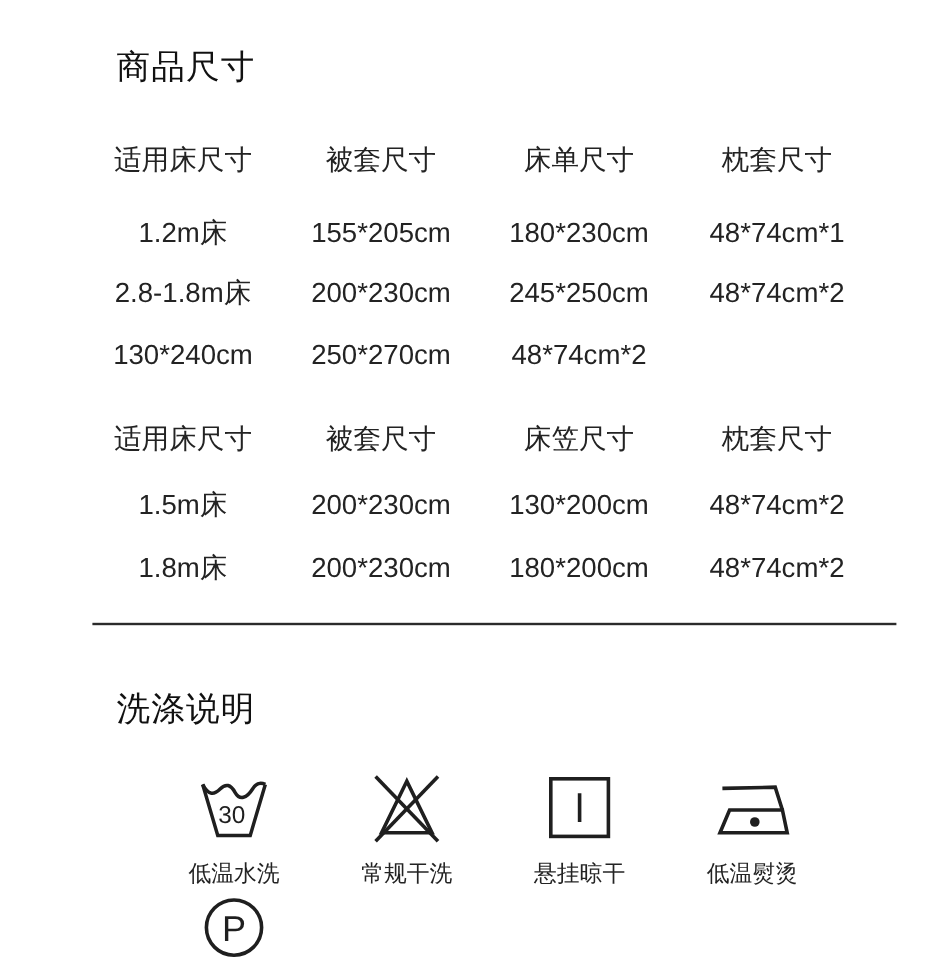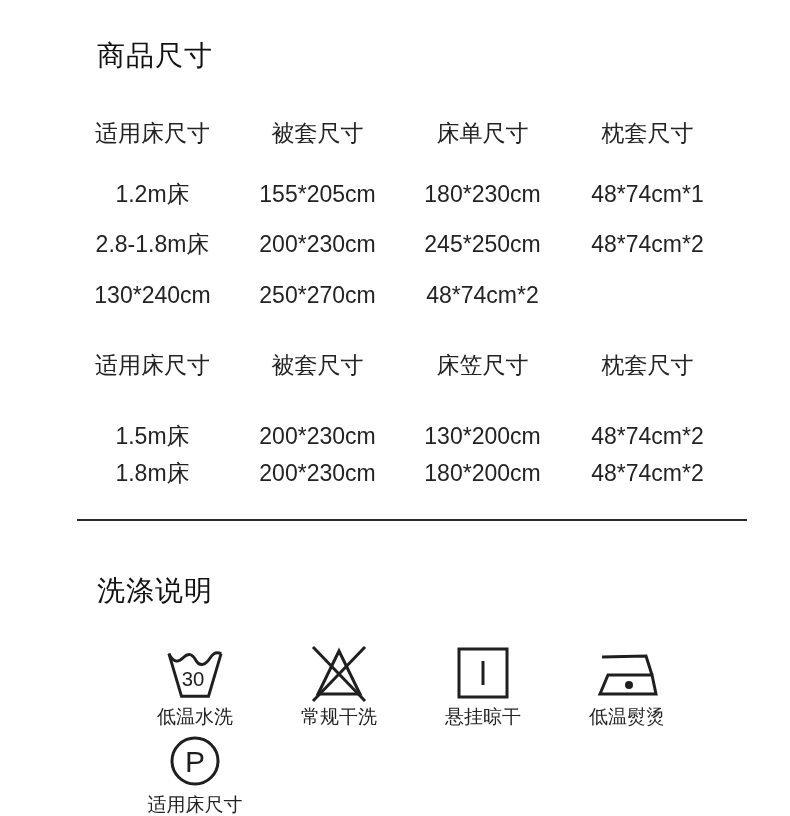--- a/index.html
+++ b/index.html
@@ -40,21 +40,21 @@
   .care-row {
     position:absolute; left:123px; top:641px; width:576px;
     display:grid; grid-template-columns:repeat(4,1fr);
   }
   .care-item { display:flex; flex-direction:column; align-items:center; }
   .care-glyph {
     height:64px; display:flex; align-items:center; justify-content:center;
   }
   .care-glyph svg { display:block; }
   .care-label {
-    font-size:19px; line-height:24px;
+    margin-top:12px; font-size:19px; line-height:24px;
     color:#232323; white-space:nowrap; text-align:center;
   }
   .stroke { fill:none; stroke:#1f1f1f; stroke-width:3; }
   .svgtxt { fill:#1f1f1f; font-family:"Liberation Sans","DejaVu Sans",sans-serif; }
 </style>
 </head>
 <body>
 
 <div class="canvas">
 
@@ -85,21 +85,21 @@
     <div class="t-cell">48*74cm*2</div>
   </div>
 
   <div class="t-row t-head" style="top:333px">
     <div class="t-cell">适用床尺寸</div>
     <div class="t-cell">被套尺寸</div>
     <div class="t-cell">床笠尺寸</div>
     <div class="t-cell">枕套尺寸</div>
   </div>
 
-  <div class="t-row" style="top:404px">
+  <div class="t-row" style="top:388px">
     <div class="t-cell">1.5m床</div>
     <div class="t-cell">200*230cm</div>
     <div class="t-cell">130*200cm</div>
     <div class="t-cell">48*74cm*2</div>
   </div>
   <div class="t-row" style="top:441px">
     <div class="t-cell">1.8m床</div>
     <div class="t-cell">200*230cm</div>
     <div class="t-cell">180*200cm</div>
     <div class="t-cell">48*74cm*2</div>

